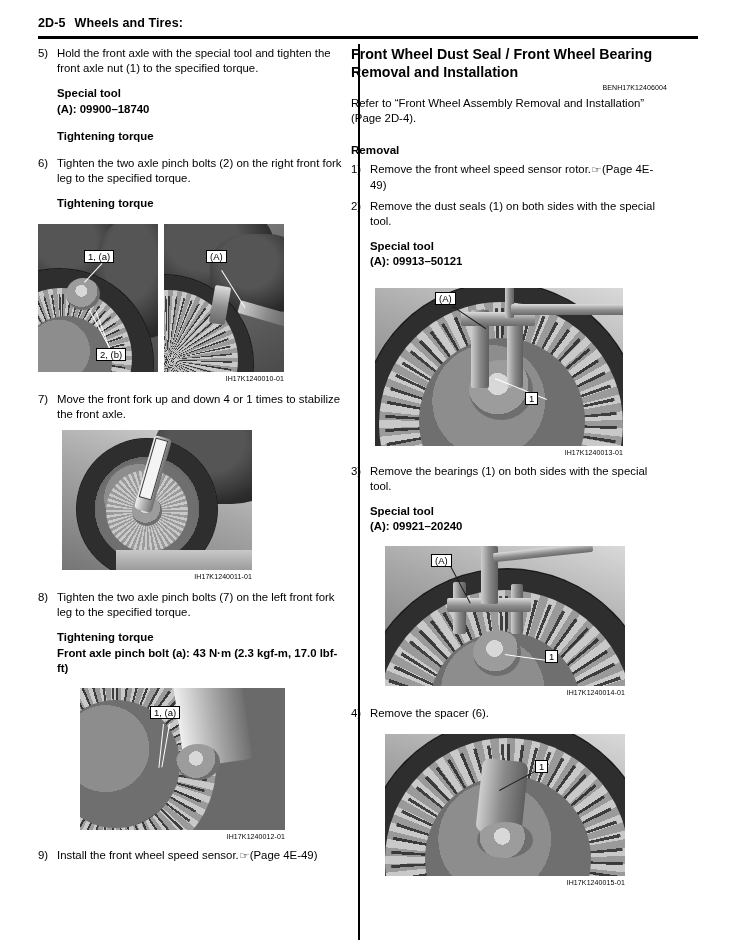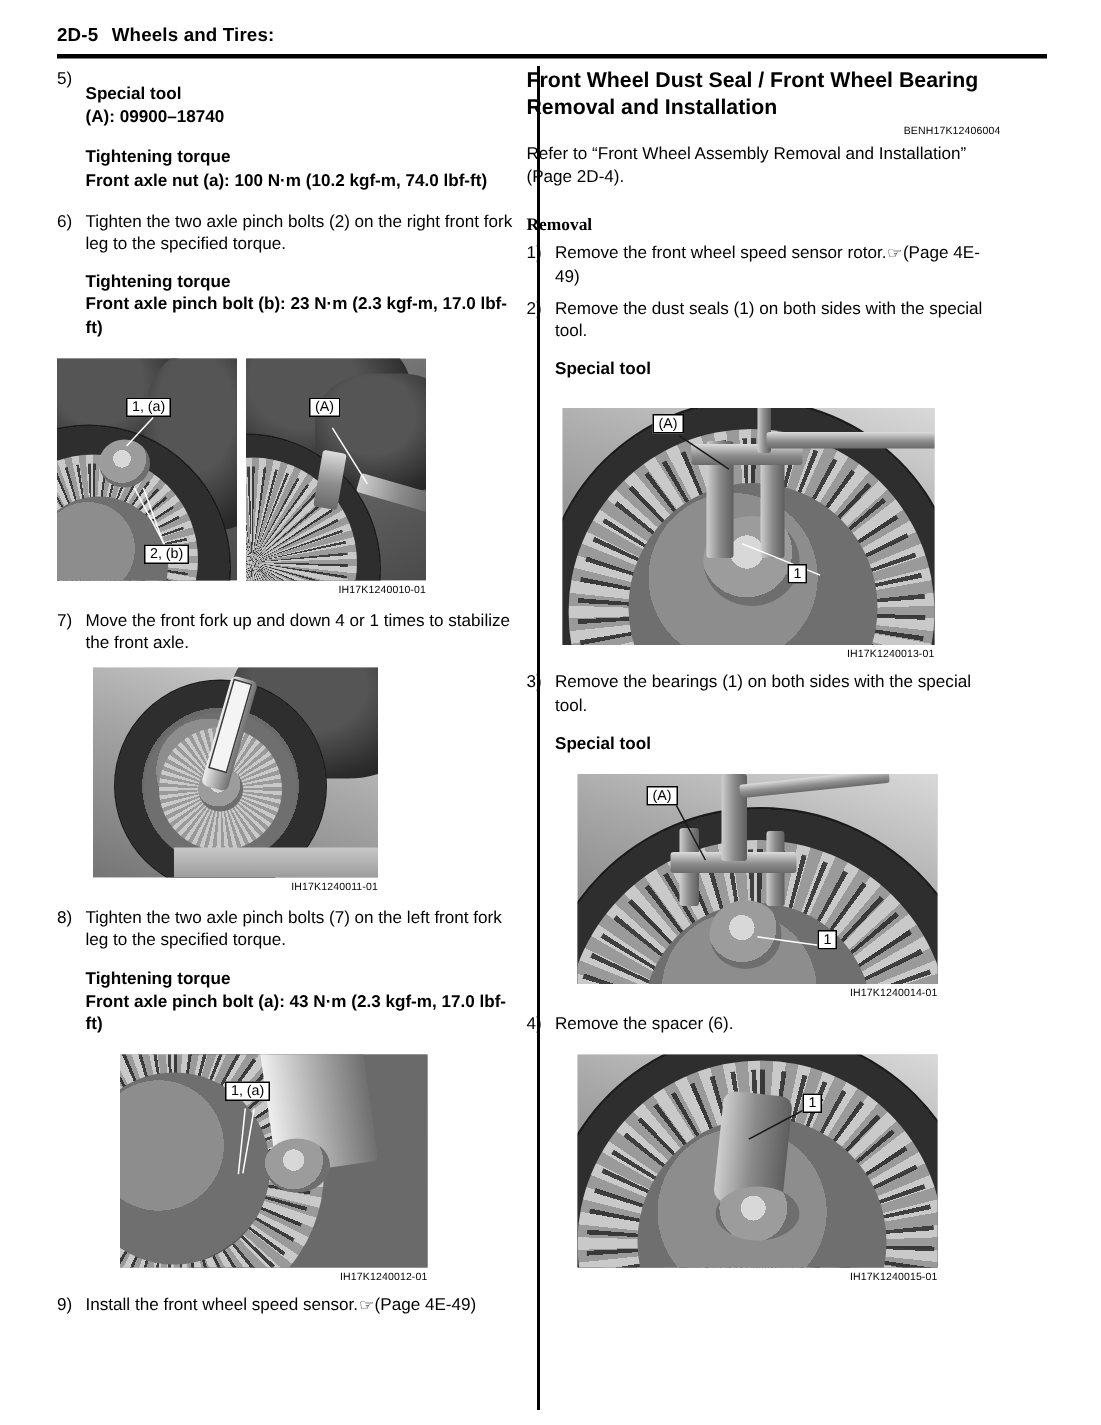--- a/index.html
+++ b/index.html
@@ -96,21 +96,20 @@
     font-size: 11.4px;
     font-weight: bold;
     line-height: 15.2px;
   }
   .section-head {
     font-size: 11.6px;
     font-weight: bold;
     line-height: 15px;
     margin-top: 14px;
     margin-bottom: 5px;
-    font-family: Liberation Serif, serif;
   }
   .big-head {
     font-size: 14.2px;
     font-weight: bold;
     line-height: 17.5px;
     margin-bottom: 2px;
   }
   .doc-id {
     font-size: 7px;
     text-align: right;
@@ -234,40 +233,39 @@
       <span class="hdr-code">2D-5</span><span>Wheels and Tires:</span>
     </div>
   </div>
   <div class="header-rule"></div>
   <div class="column-divider"></div>
 
   <div class="col col-left">
 
     <div class="step">
       <span class="num">5)</span>
+      <span>Hold the front axle with the special tool and tighten the front axle nut (1) to the specified torque.</span>
     </div>
 
     <div class="sub-block">
       <div class="lbl">Special tool</div>
       <div class="val">(A):  09900–18740</div>
     </div>
 
     <div class="sub-block">
       <div class="lbl">Tightening torque</div>
-      <div class="val">Front axle nut (a):  100 N·m (10.2 kgf-m, 74.0 lbf-ft)</div>
     </div>
 
     <div class="step" style="margin-top:10px;">
       <span class="num">6)</span>
       <span>Tighten the two axle pinch bolts (2) on the right front fork leg to the specified torque.</span>
     </div>
 
     <div class="sub-block">
       <div class="lbl">Tightening torque</div>
-      <div class="val">Front axle pinch bolt (b):  23 N·m (2.3 kgf-m, 17.0 lbf-ft)</div>
     </div>
 
     <div class="figure" style="margin-top:10px;">
       <div class="fig-row">
         <div class="fig-frame" style="width:120px;height:148px;">
           <div class="grey-bg-a"></div>
           <div class="dark-blob" style="left:-12px;top:-14px;width:100px;height:86px;"></div>
           <div class="dark-blob" style="left:58px;top:-6px;width:86px;height:120px;"></div>
           <div class="tire" style="left:-74px;top:44px;width:190px;height:190px;"></div>
           <div class="rotor" style="left:-46px;top:64px;width:140px;height:140px;"></div>
@@ -363,20 +361,21 @@
       <span>Remove the front wheel speed sensor rotor.</span><span class="hand">☞</span><span>(Page 4E-49)</span>
     </div>
 
     <div class="step">
       <span class="num">2)</span>
       <span>Remove the dust seals (1) on both sides with the special tool.</span>
     </div>
 
     <div class="sub-block">
       <div class="lbl">Special tool</div>
+      <div class="val">(A):  09913–50121</div>
     </div>
 
     <div class="figure" style="margin-top:18px;margin-left:24px;">
       <div class="fig-frame" style="width:248px;height:158px;">
         <div class="grey-bg-b"></div>
         <div class="tire" style="left:-14px;top:-6px;width:280px;height:280px;"></div>
         <div class="rotor" style="left:4px;top:14px;width:244px;height:244px;"></div>
         <div class="holes" style="left:10px;top:20px;width:232px;height:232px;"></div>
         <div class="rotor-inner" style="left:44px;top:50px;width:166px;height:166px;"></div>
         <div class="hub" style="left:94px;top:72px;width:64px;height:60px;"></div>
@@ -393,20 +392,21 @@
       <div class="fig-caption" style="width:248px;">IH17K1240013-01</div>
     </div>
 
     <div class="step" style="margin-top:6px;">
       <span class="num">3)</span>
       <span>Remove the bearings (1) on both sides with the special tool.</span>
     </div>
 
     <div class="sub-block">
       <div class="lbl">Special tool</div>
+      <div class="val">(A):  09921–20240</div>
     </div>
 
     <div class="figure" style="margin-top:12px;margin-left:34px;">
       <div class="fig-frame" style="width:240px;height:140px;">
         <div class="grey-bg-b"></div>
         <div class="tire" style="left:-28px;top:22px;width:300px;height:300px;"></div>
         <div class="rotor" style="left:-8px;top:44px;width:256px;height:256px;"></div>
         <div class="holes" style="left:-2px;top:50px;width:244px;height:244px;"></div>
         <div class="rotor-inner" style="left:44px;top:86px;width:152px;height:152px;"></div>
         <div class="tool-shaft" style="left:68px;top:36px;width:13px;height:52px;"></div>

